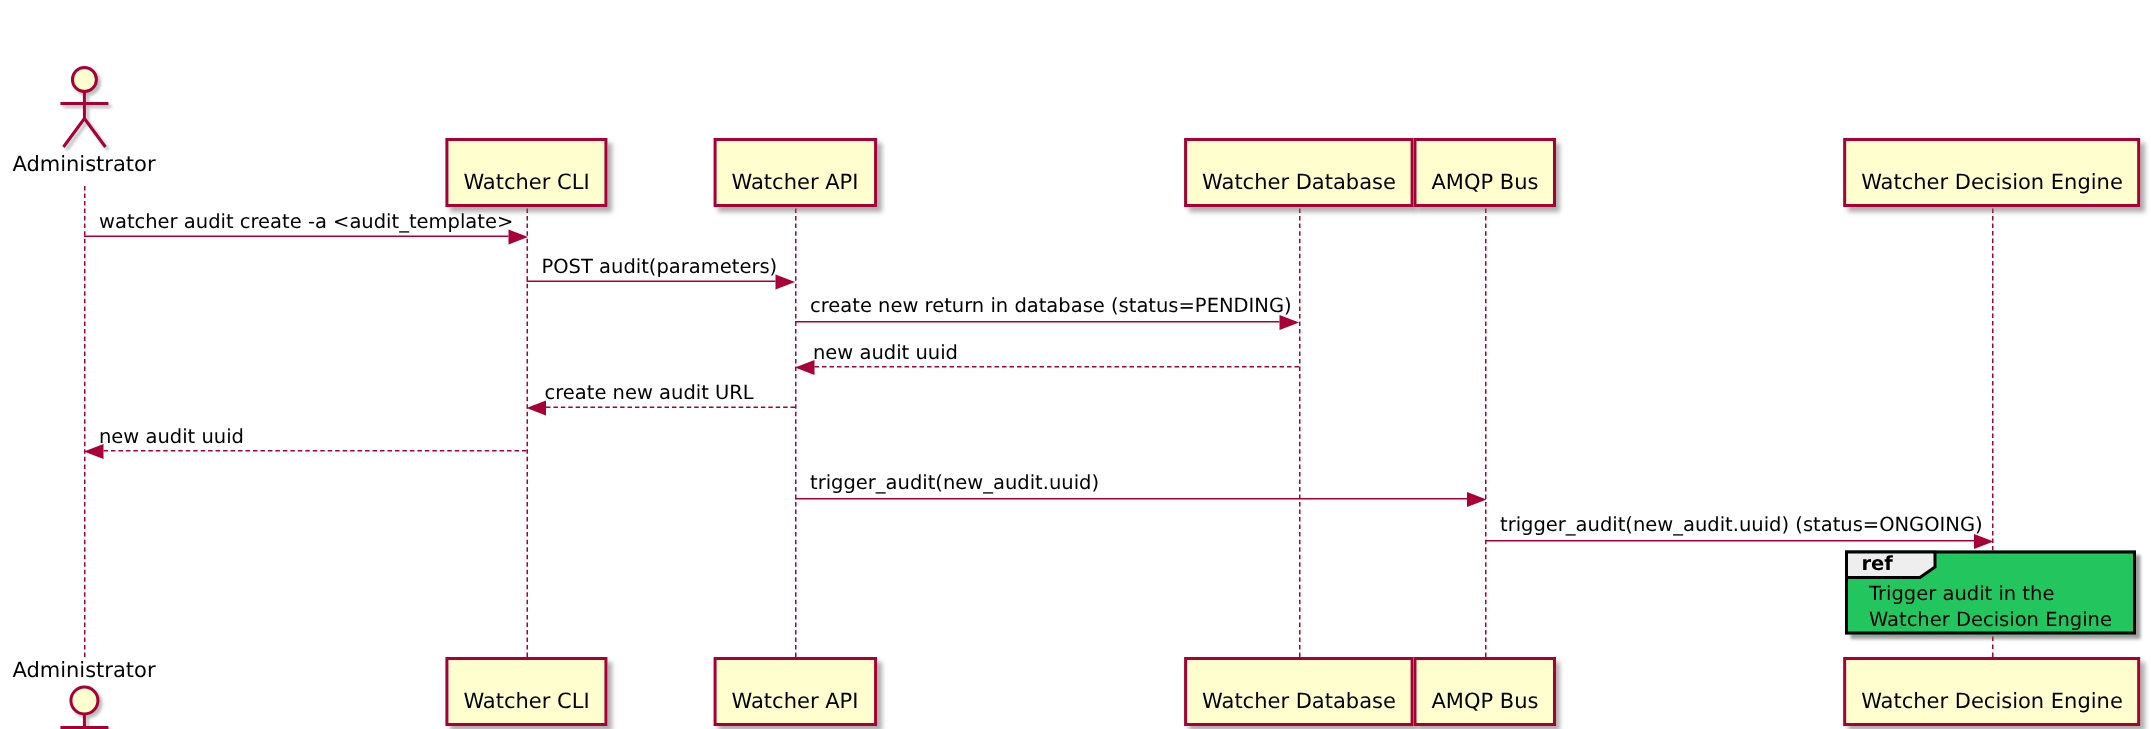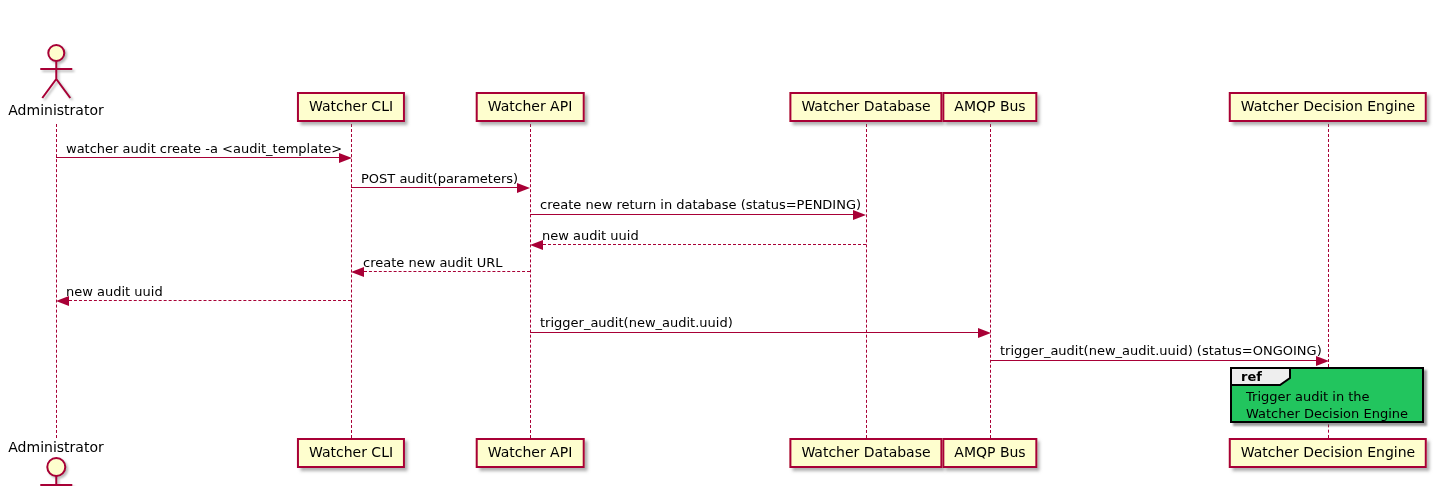--- a/index.html
+++ b/index.html
@@ -20,21 +20,21 @@
     height: 314px;
     border-left: 1px dashed #A80036;
     z-index: 1;
   }
   .pbox {
     position: absolute;
     transform: translateX(-50%);
     background: #FEFECE;
     border: 2px solid #A80036;
     box-shadow: 3px 3px 3px rgba(110,110,110,0.55);
-    padding: 4px 10px 5px 10px;
+    padding: 20px 10px 5px 10px;
     font-size: 14px;
     line-height: 17px;
     white-space: nowrap;
     z-index: 3;
   }
   .actor-wrap {
     position: absolute;
     transform: translateX(-50%);
     text-align: center;
     z-index: 3;

